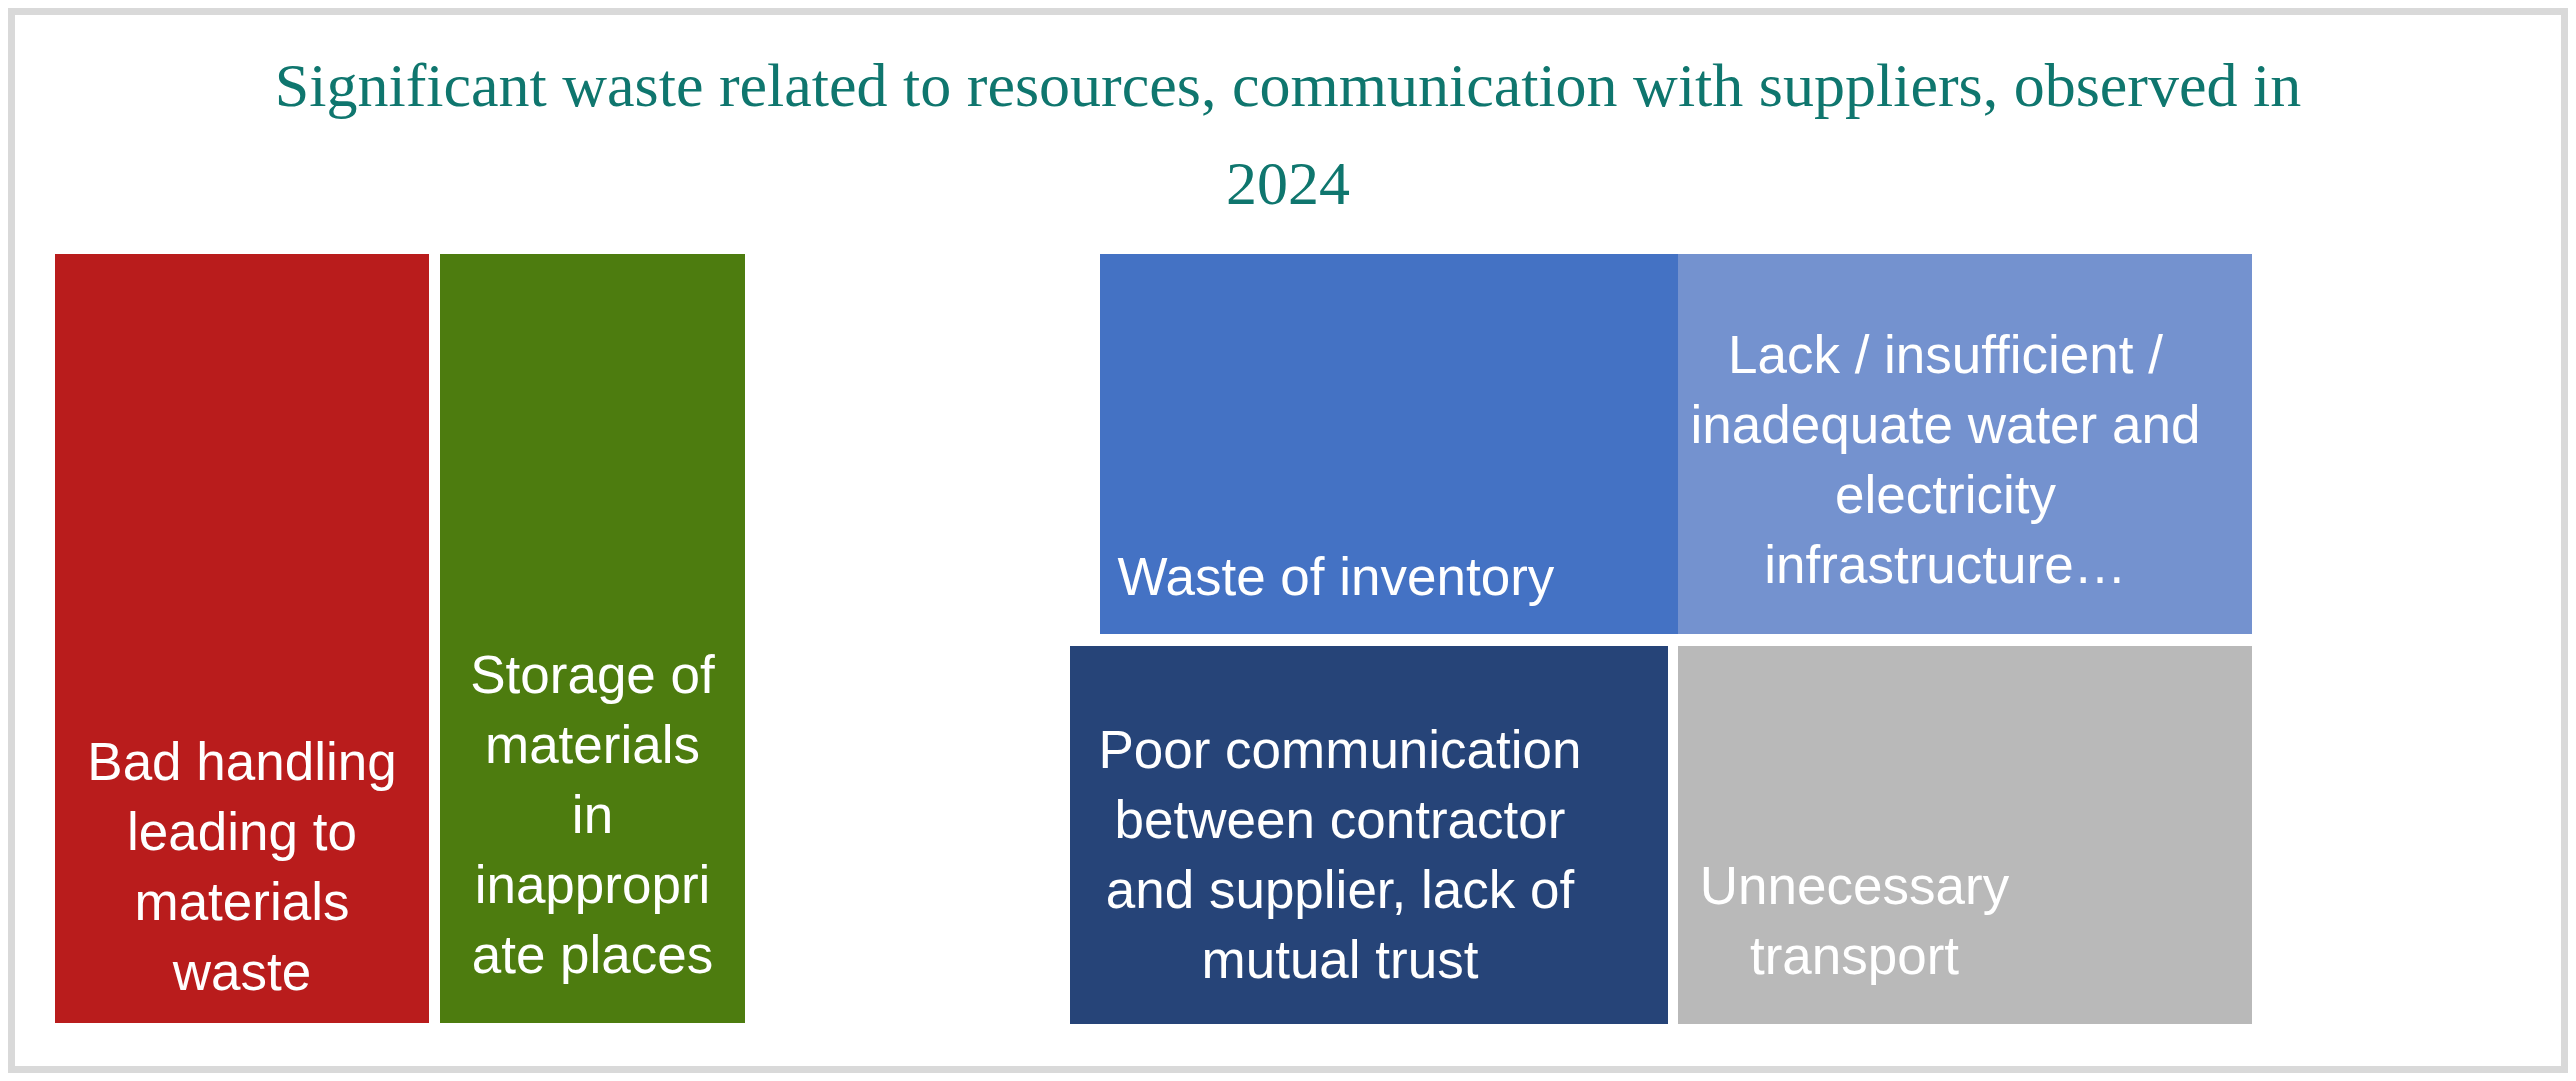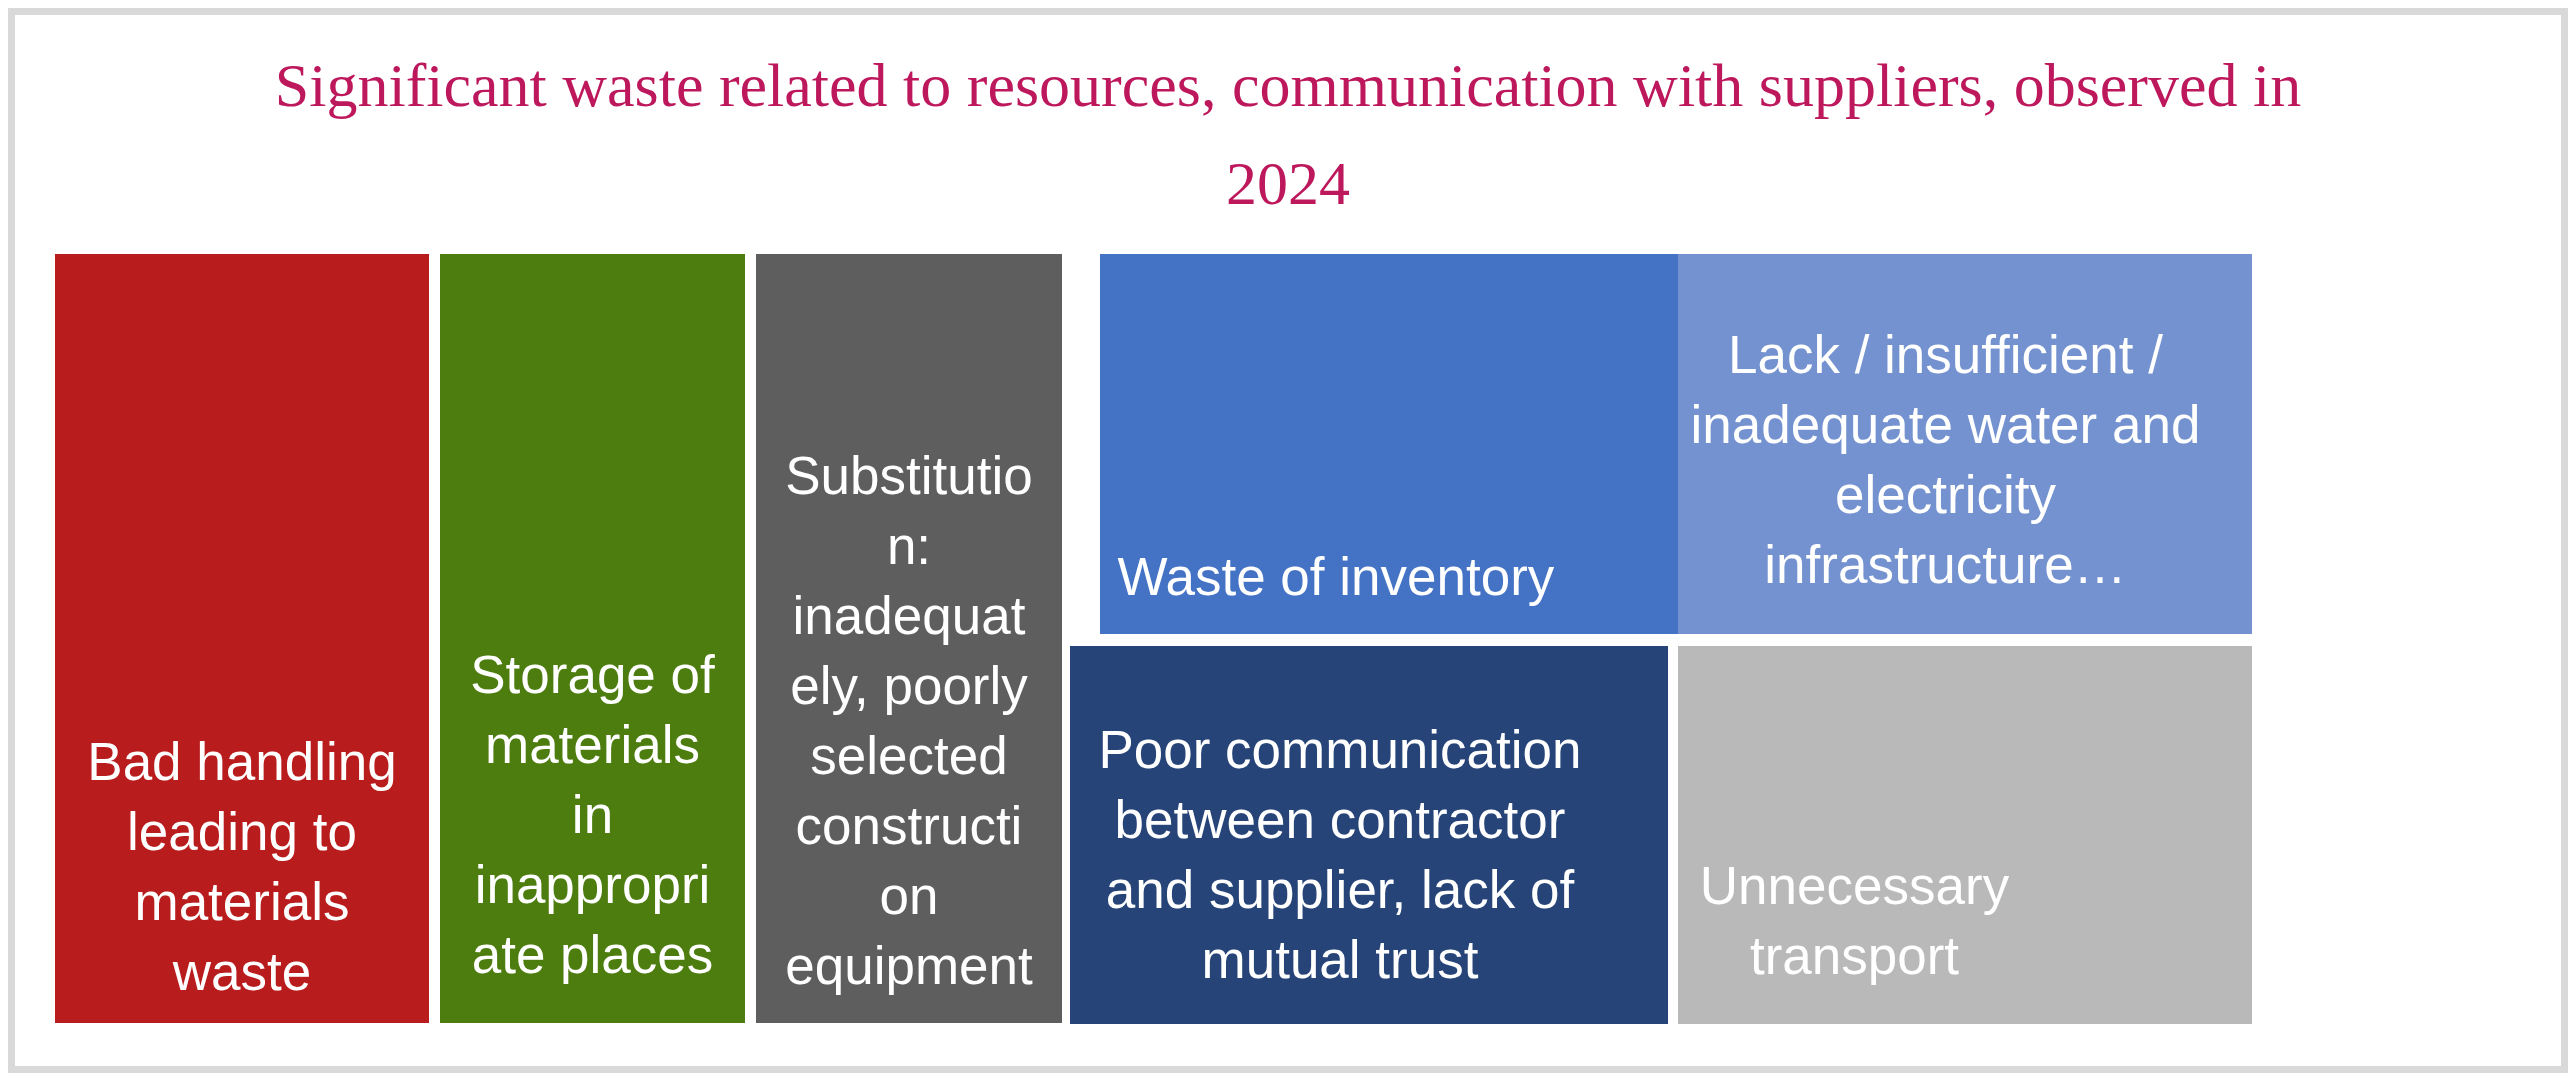--- a/index.html
+++ b/index.html
@@ -47,50 +47,40 @@
   .tile-7{left:1678px;top:646px;width:574px;height:378px;
           padding-bottom:33px;padding-right:221px;}
   
   .tile-8{left:2262px;top:254px;width:258px;height:769px;padding-bottom:35px;}
 </style>
 </head>
 <body>
 
 <div class="frame-border"></div>
 
-<div class="chart-title" style="color: #be185d;">Significant waste related to resources, communication with suppliers, observed in
+<div class="chart-title" style="color: #0f766e;">Significant waste related to resources, communication with suppliers, observed in
 2024</div>
 
 <div class="chart-area">
 
   <div class="tile tile-1" style="background-color: #b91c1c;">
     <span class="tile-label">Bad handling
 leading to
 materials
 waste</span>
   </div>
 
   <div class="tile tile-2" style="background-color: #4d7c0f;">
     <span class="tile-label">Storage of
 materials
 in
 inappropri
 ate places</span>
   </div>
 
-  <div class="tile tile-3" style="background-color: rgb(94, 94, 94);">
-    <span class="tile-label">Substitutio
-n:
-inadequat
-ely, poorly
-selected
-constructi
-on
-equipment</span>
-  </div>
 
   <div class="tile tile-4" style="background-color: rgb(68, 114, 196);">
     <span class="tile-label">Waste of inventory</span>
   </div>
 
   <div class="tile tile-5" style="background-color: rgb(38, 68, 120);">
     <span class="tile-label">Poor communication
 between contractor
 and supplier, lack of
 mutual trust</span>

